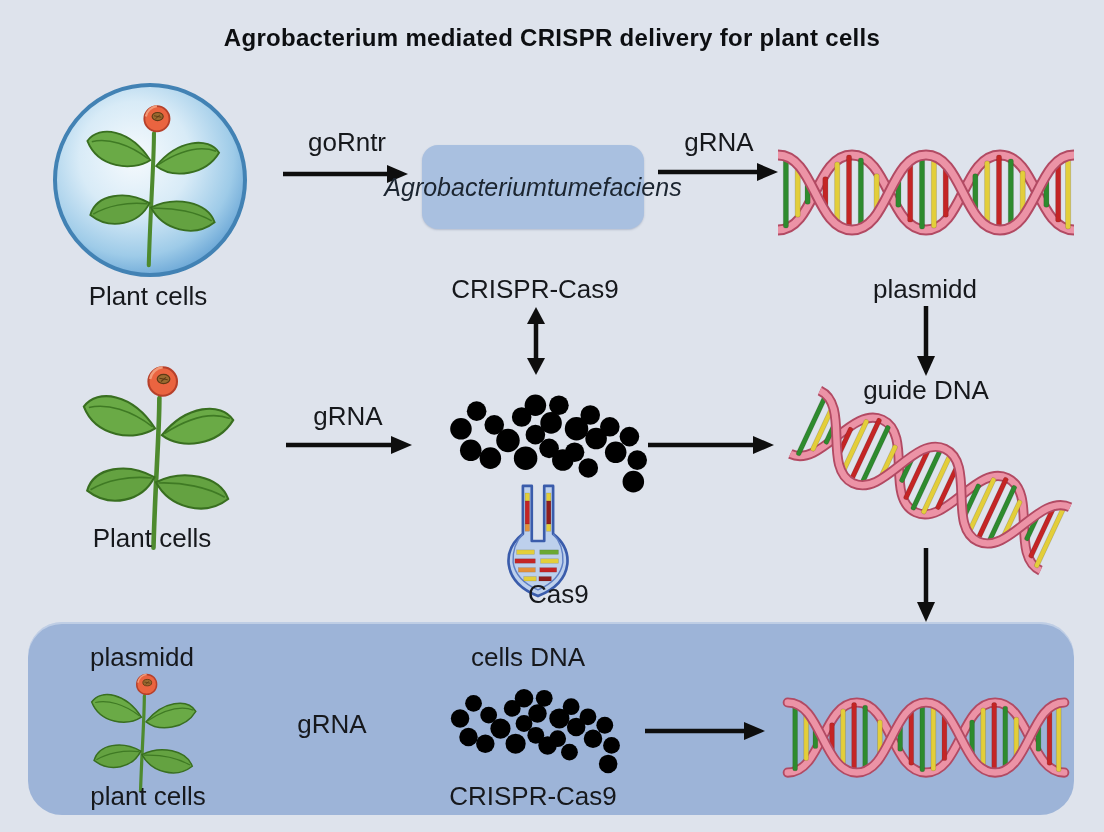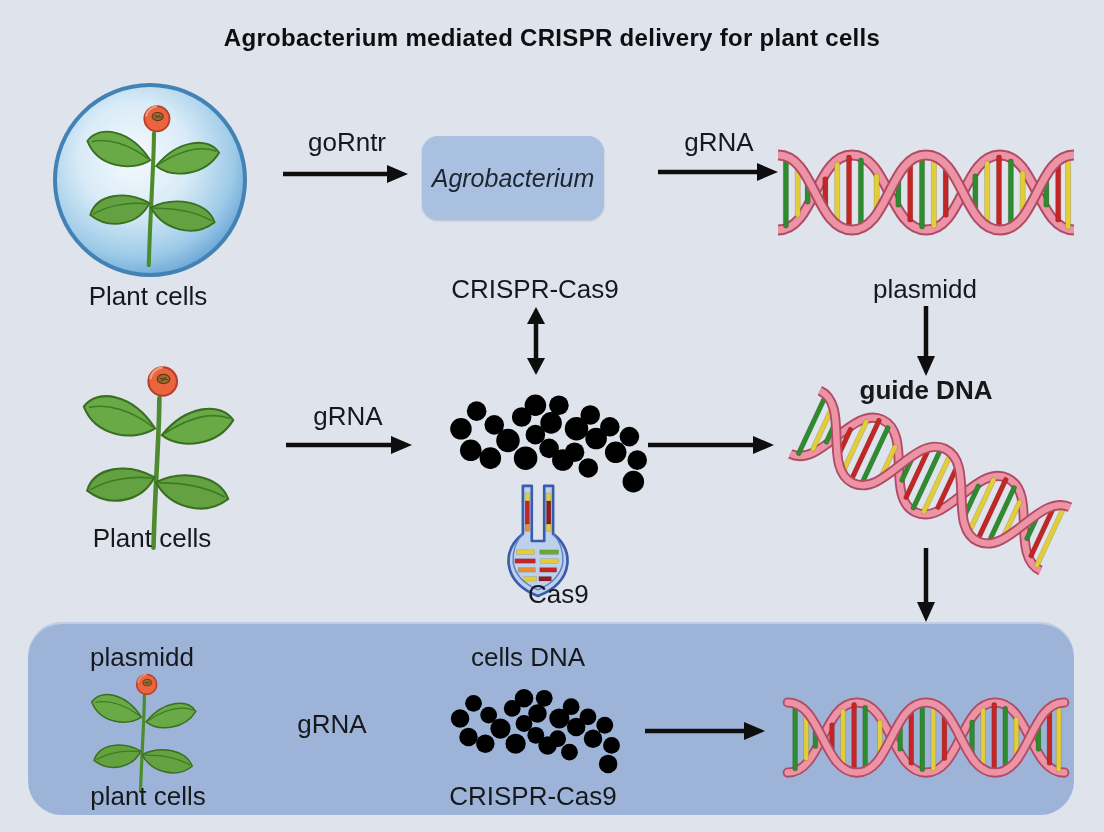--- a/index.html
+++ b/index.html
@@ -11,21 +11,21 @@
   .abs{position:absolute;}
   .label{
     position:absolute;font-size:26px;line-height:1.1;color:#16181c;
     text-align:center;white-space:nowrap;
   }
   .title{
     position:absolute;top:24px;left:0;width:100%;text-align:center;
     font-size:24px;font-weight:700;letter-spacing:.3px;color:#0d0f12;
   }
   .agro-box{
-    position:absolute;left:422px;top:136px;width:182px;height:84px;
+    position:absolute;left:422px;top:145px;width:222px;height:84px;
     background:#a9c0e0;border-radius:16px;
     display:flex;flex-direction:row;align-items:center;justify-content:center;
     font-style:italic;font-size:25px;line-height:1.22;color:#1c2530;
     box-shadow:0 1px 2px rgba(60,80,120,.25);
   }
   .bottom-panel{
     position:absolute;left:28px;top:622px;width:1046px;height:193px;
     background:#9db4d8;border-radius:34px;
     box-shadow:inset 0 2px 0 rgba(255,255,255,.35);
   }
@@ -174,20 +174,21 @@
   <div class="label" style="left:48px;top:282px;width:200px;">Plant cells</div>
 
   <svg class="abs" style="left:283px;top:165px;" width="125" height="18" viewBox="0 0 125 18">
     <line x1="0" y1="9" x2="106" y2="9" stroke="#0e0e0e" stroke-width="4.5"></line>
     <polygon points="104,0 125,9 104,18" fill="#0e0e0e"></polygon>
   </svg>
   <div class="label" style="left:272px;top:128px;width:150px;">goRntr</div>
 
   <div class="agro-box">
     <span>Agrobacterium</span>
+    <span>tumefaciens</span>
   </div>
 
   <svg class="abs" style="left:658px;top:163px;" width="120" height="18" viewBox="0 0 120 18">
     <line x1="0" y1="9" x2="101" y2="9" stroke="#0e0e0e" stroke-width="4.5"></line>
     <polygon points="99,0 120,9 99,18" fill="#0e0e0e"></polygon>
   </svg>
   <div class="label" style="left:649px;top:128px;width:140px;">gRNA</div>
 
   <svg class="abs" style="left:778px;top:136px;" width="296" height="114" viewBox="0 0 300 115">
       <use href="#helixH"></use>
@@ -222,21 +223,21 @@
     <g class="oc">
         <use href="#clusterShape"></use>
       </g>
   </svg>
 
   <svg class="abs" style="left:648px;top:436px;" width="126" height="18" viewBox="0 0 126 18">
     <line x1="0" y1="9" x2="107" y2="9" stroke="#0e0e0e" stroke-width="4.5"></line>
     <polygon points="105,0 126,9 105,18" fill="#0e0e0e"></polygon>
   </svg>
 
-  <div class="label" style="left:846px;top:376px;width:160px;font-weight:bold;">guide DNA</div>
+  <div class="label" style="left:846px;top:376px;width:160px;">guide DNA</div>
   <svg class="abs" style="left:792px;top:408px;transform:rotate(25deg);transform-origin:50% 50%;" width="276" height="146" viewBox="0 0 300 115" preserveAspectRatio="xMidYMid meet">
       <use href="#helixH"></use>
     </svg>
   <svg class="abs" style="left:917px;top:548px;" width="18" height="74" viewBox="0 0 18 74">
     <line x1="9" y1="0" x2="9" y2="56" stroke="#0e0e0e" stroke-width="4.5"></line>
     <polygon points="0,54 9,74 18,54" fill="#0e0e0e"></polygon>
   </svg>
 
   <svg class="abs" style="left:498px;top:480px;" width="80" height="122" viewBox="0 0 90 132">
       <use href="#hairpin"></use>

